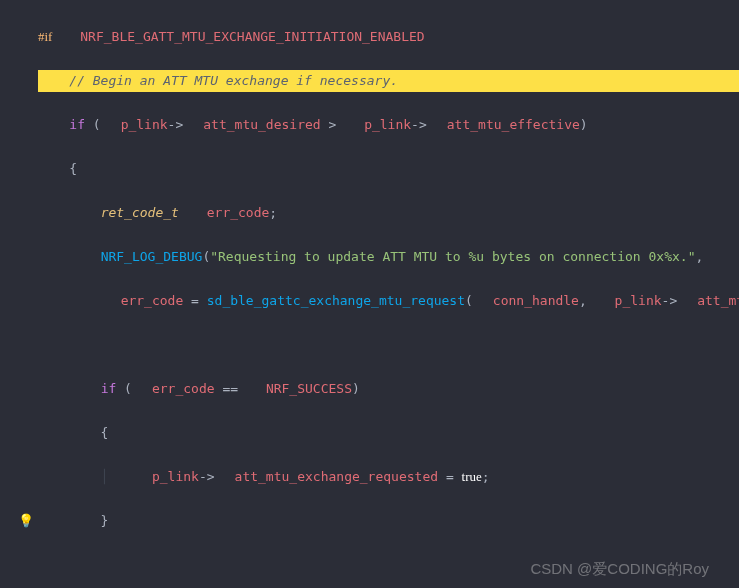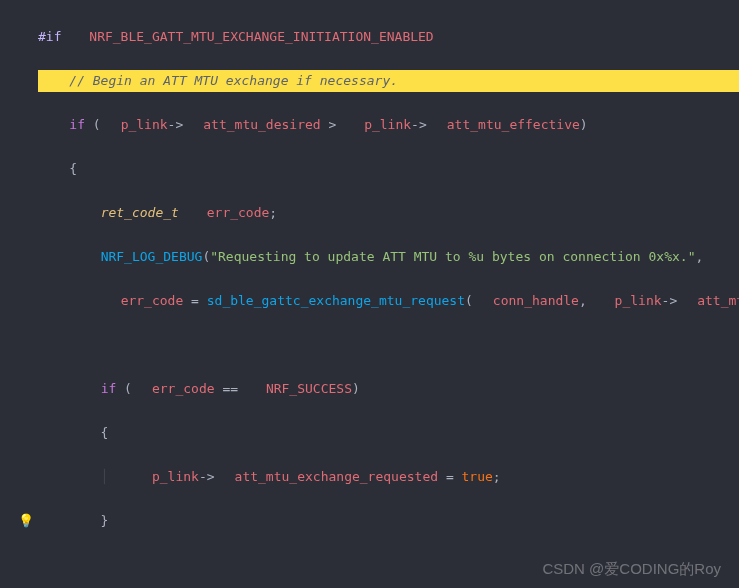--- a/index.html
+++ b/index.html
@@ -22,38 +22,38 @@
   background: #2b2d37;
 }
 .code {
   padding-left: 38px;
   padding-top: 4px;
   white-space: pre;
 }
 .line { display: block; height: 22px; }
 .line.hl { background: #fde047; }
 .kw { color: #c678dd; }
-.pp { color: #c4b5fd; }
+.pp { color: #fdba74; font-family: Liberation Serif, serif; }
 .id { color: #e06c75; margin-left: 20px; }
 .fn { color: #0ea5e9; }
 .typ { color: #e5c07b; font-style: italic; }
 .str { color: #98c379; }
 .cmt { color: #5c6370; font-style: italic; }
 .op { color: #abb2bf; }
-.bool { color: #f97316; }
+.bool { color: #ffffff; font-family: Liberation Serif, serif; }
 .indent-guide { color: #3e4451; }
 .bulb {
   position: absolute;
   left: 18px;
   top: 510px;
   font-size: 13px;
 }
 .watermark {
   position: absolute;
-  right: 18px;
+  right: 30px;
   bottom: 8px;
   color: rgba(200,200,200,0.45);
   font-family: Arial, sans-serif;
   font-size: 15px;
   pointer-events: none;
 }
 </style>
 </head>
 <body>
 

